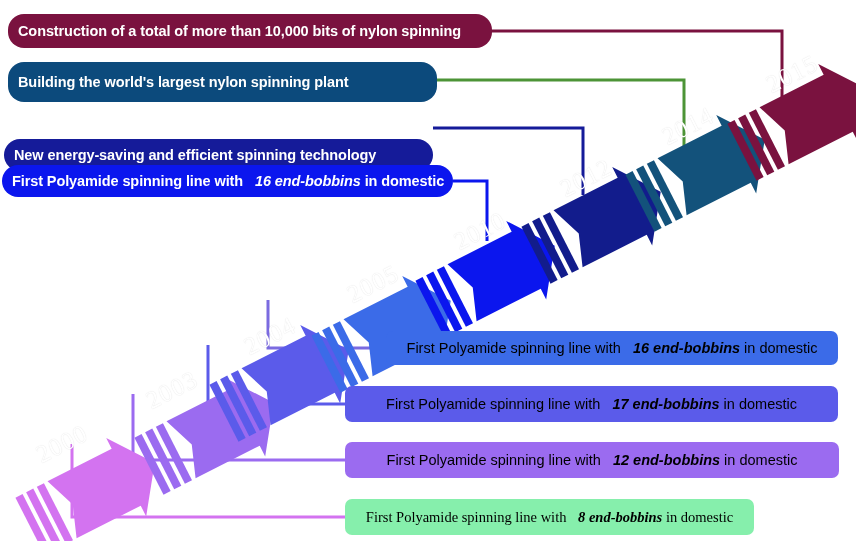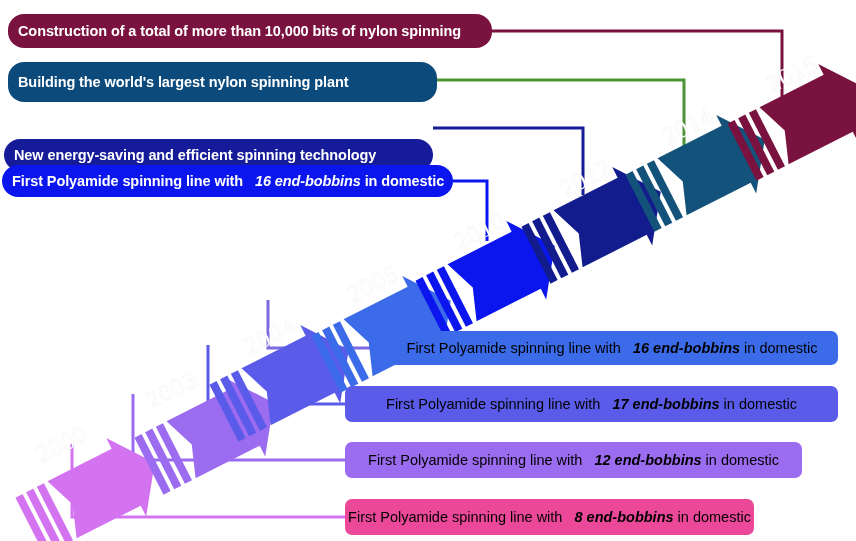--- a/index.html
+++ b/index.html
@@ -168,25 +168,25 @@
       <span>First Polyamide spinning line with </span><em>16 end-bobbins</em><span> in domestic</span>
     </span>
   </div>
 
   <div class="callout-bottom" style="left:345px; top:386px; width:493px; height:36px; background:#5b5bea;">
     <span class="txt">
       <span>First Polyamide spinning line with </span><em>17 end-bobbins</em><span> in domestic</span>
     </span>
   </div>
 
-  <div class="callout-bottom" style="left:345px; top:442px; width:457px; height:36px; background:#9b6bf0;">
+  <div class="callout-bottom" style="left:345px; top:442px; width:494px; height:36px; background:#9b6bf0;">
     <span class="txt">
       <span>First Polyamide spinning line with </span><em>12 end-bobbins</em><span> in domestic</span>
     </span>
   </div>
 
-  <div class="callout-bottom" style="left:345px; top:499px; width:409px; height:36px; background:#ec4899;">
+  <div class="callout-bottom" style="left:345px; top:499px; width:409px; height:36px; background:#86efac;font-family:Liberation Serif, serif;">
     <span class="txt">
       <span>First Polyamide spinning line with </span><em>8 end-bobbins</em><span> in domestic</span>
     </span>
   </div>
 
 </div>
 
 </body></html>

